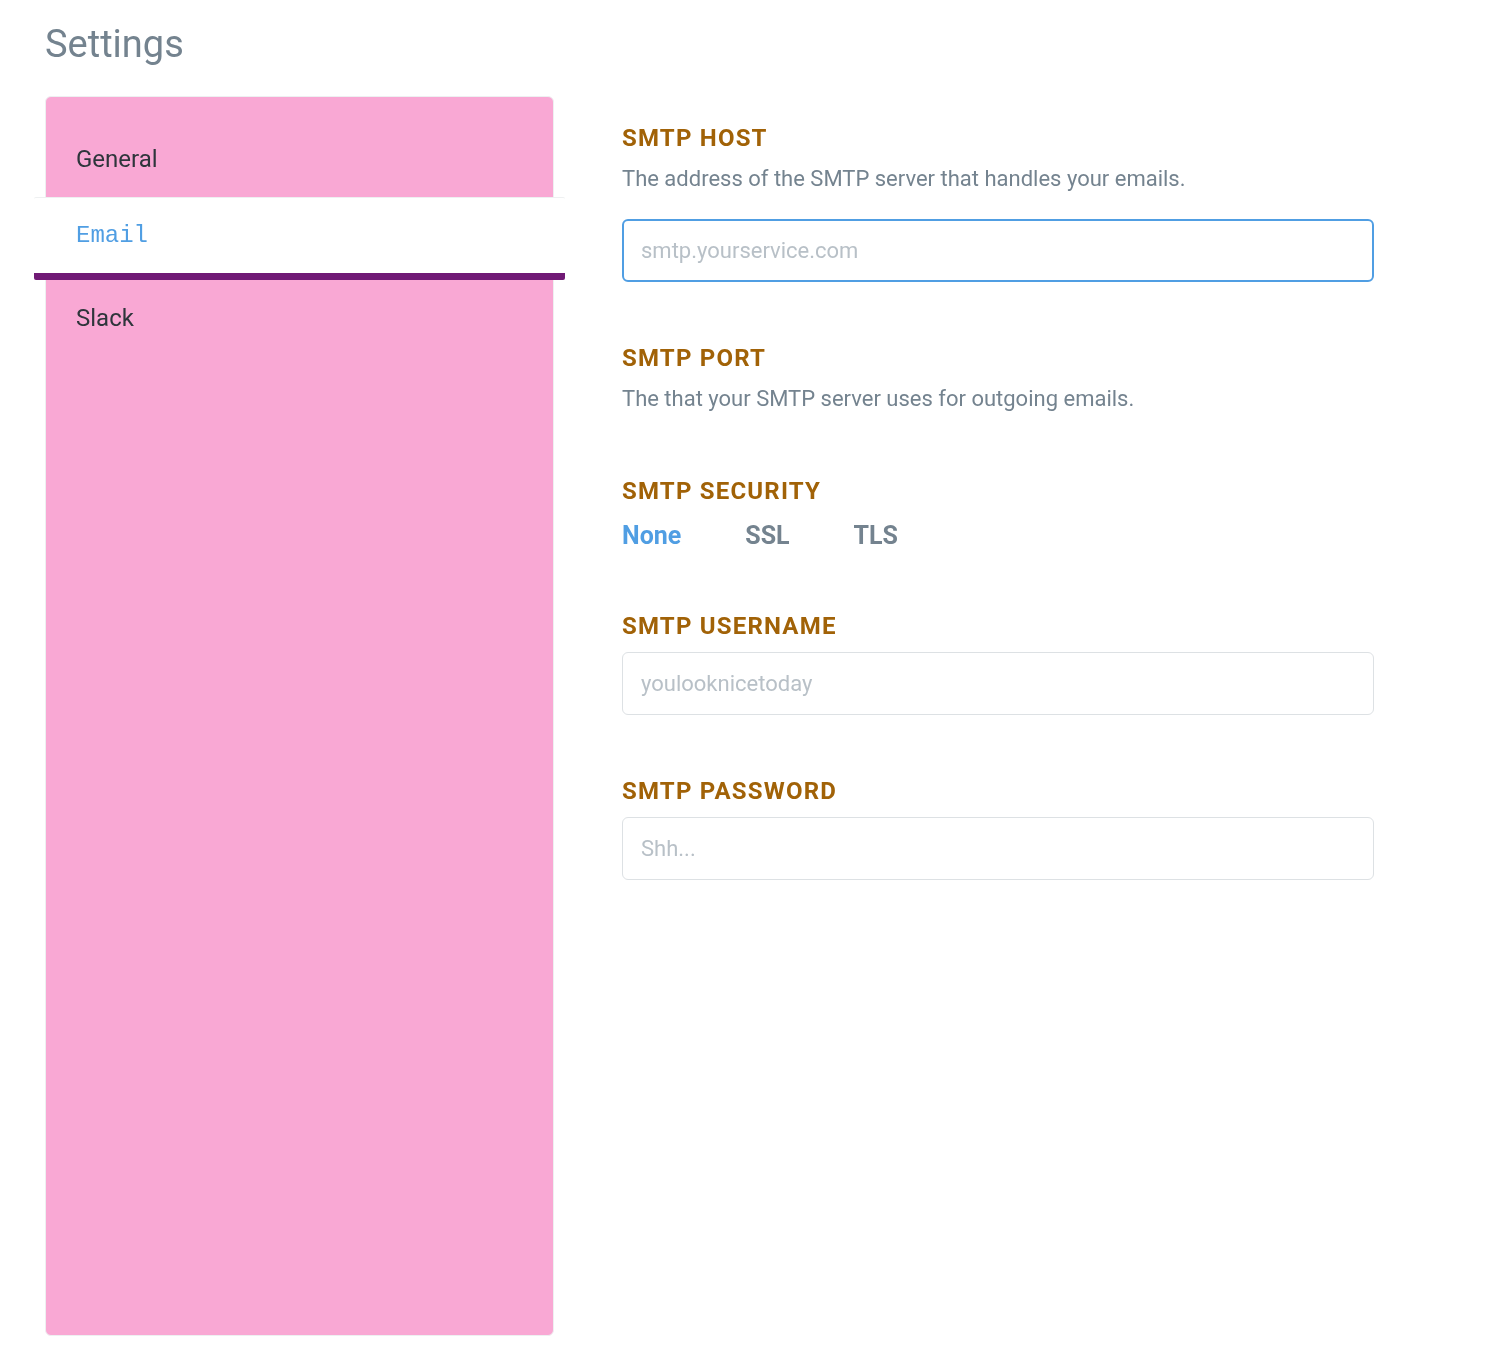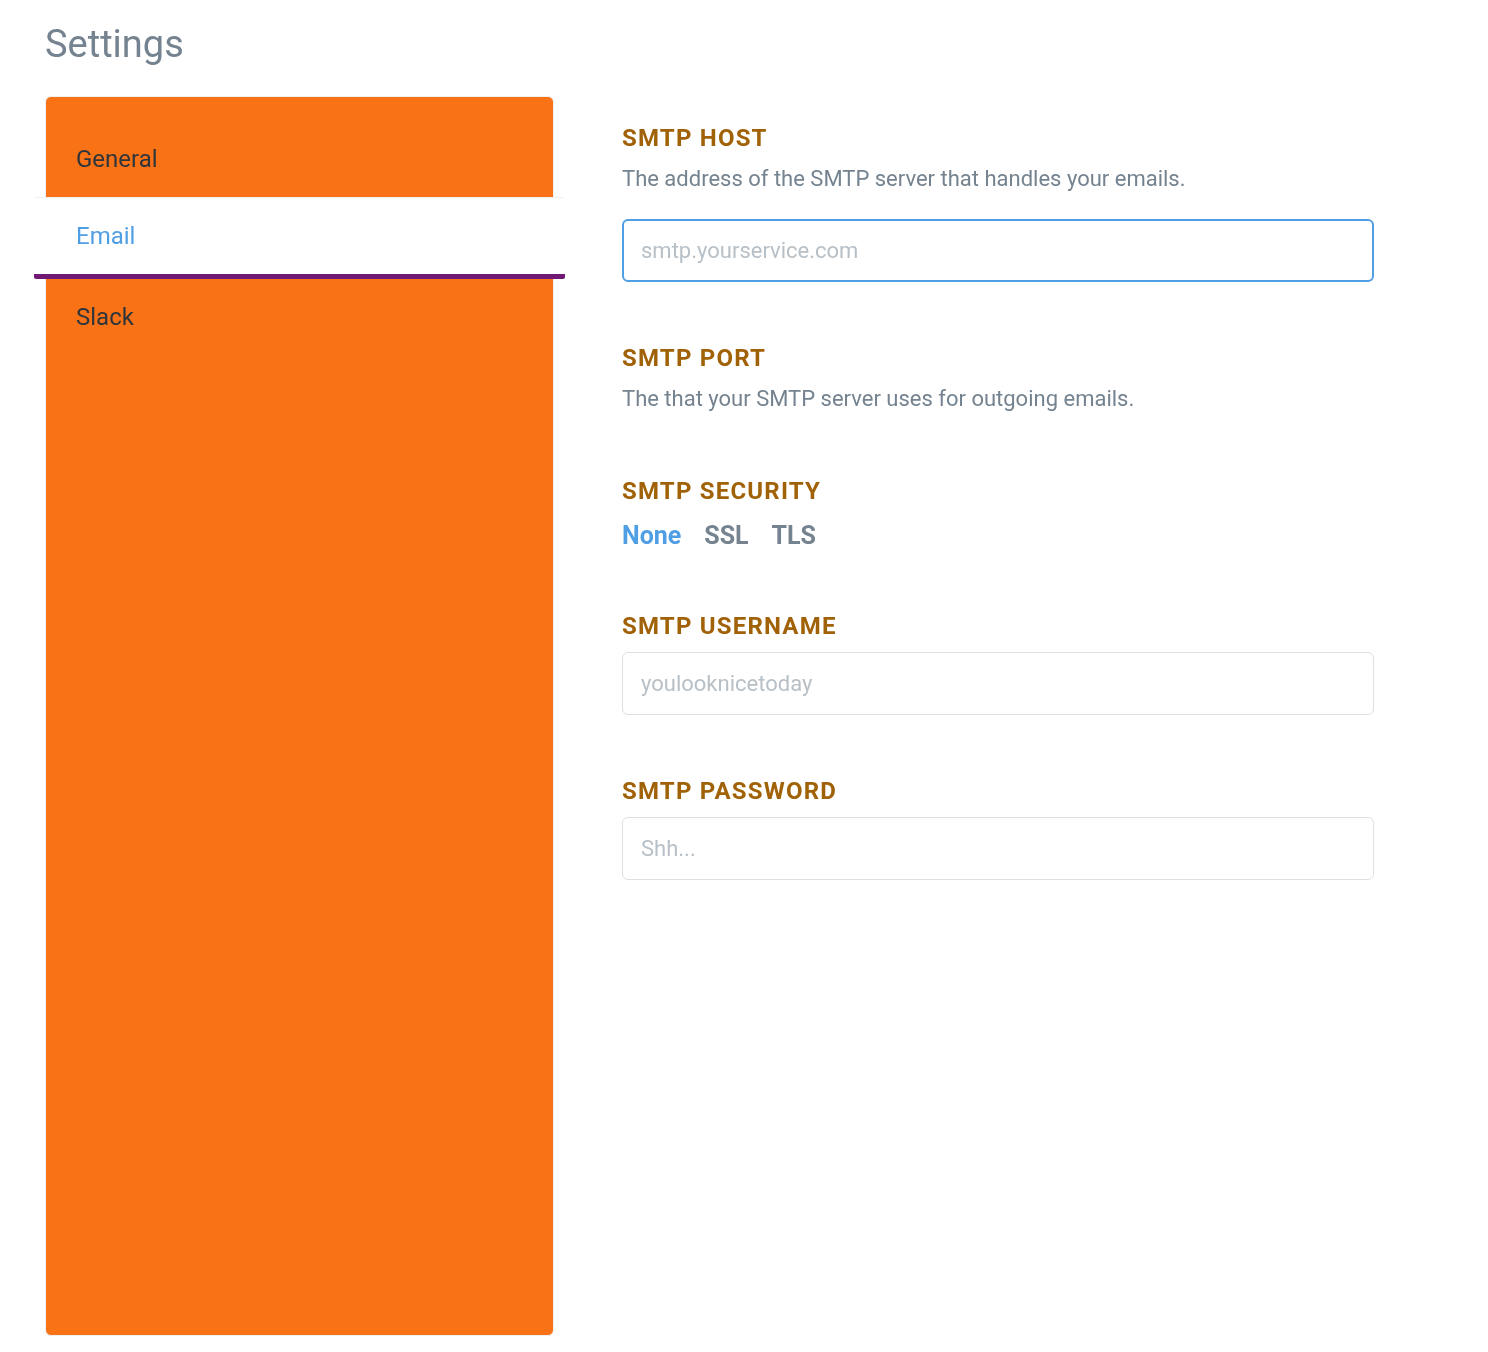--- a/index.html
+++ b/index.html
@@ -16,44 +16,45 @@
       font-weight: 400;
       color: #74838f;
       padding: 22px 11px 30px 45px;
     }
     .content {
       display: flex;
       padding-left: 45px;
     }
     .sidebar {
       width: 509px;
-      background: #f97316;
+      background: #f9a8d4;
       border: 1px solid #eef0f1;
       border-radius: 6px;
       min-height: 1240px;
       padding-top: 24px;
     }
     .sidebar-item {
       font-size: 24px;
       color: #2e353b;
       padding: 24px 30px;
       cursor: pointer;
     }
     .sidebar-item.active {
       background: #ffffff;
       color: #509ee3;
       border-top: 1px solid #eef0f1;
-      border-bottom: 5px solid #701a75;
+      border-bottom: 7px solid #701a75;
       margin-left: -12px;
       margin-right: -12px;
       padding-left: 42px;
       padding-right: 42px;
       border-radius: 2px;
       position: relative;
       z-index: 1;
+      font-family: Liberation Mono, monospace;
     }
     .main {
       flex: 1;
       padding: 28px 60px 0 68px;
       max-width: 880px;
     }
     .field-group {
       margin-bottom: 62px;
     }
     .field-label {
@@ -82,21 +83,21 @@
     }
     .text-input::placeholder {
       color: #b8c0c7;
     }
     .text-input.focused {
       border: 2px solid #509ee3;
       padding: 17px 17px;
     }
     .security-options {
       display: flex;
-      gap: 23px;
+      gap: 64px;
       padding-top: 4px;
     }
     .security-option {
       font-size: 25px;
       font-weight: 700;
       color: #74838f;
       cursor: pointer;
     }
     .security-option.selected {
       color: #509ee3;

